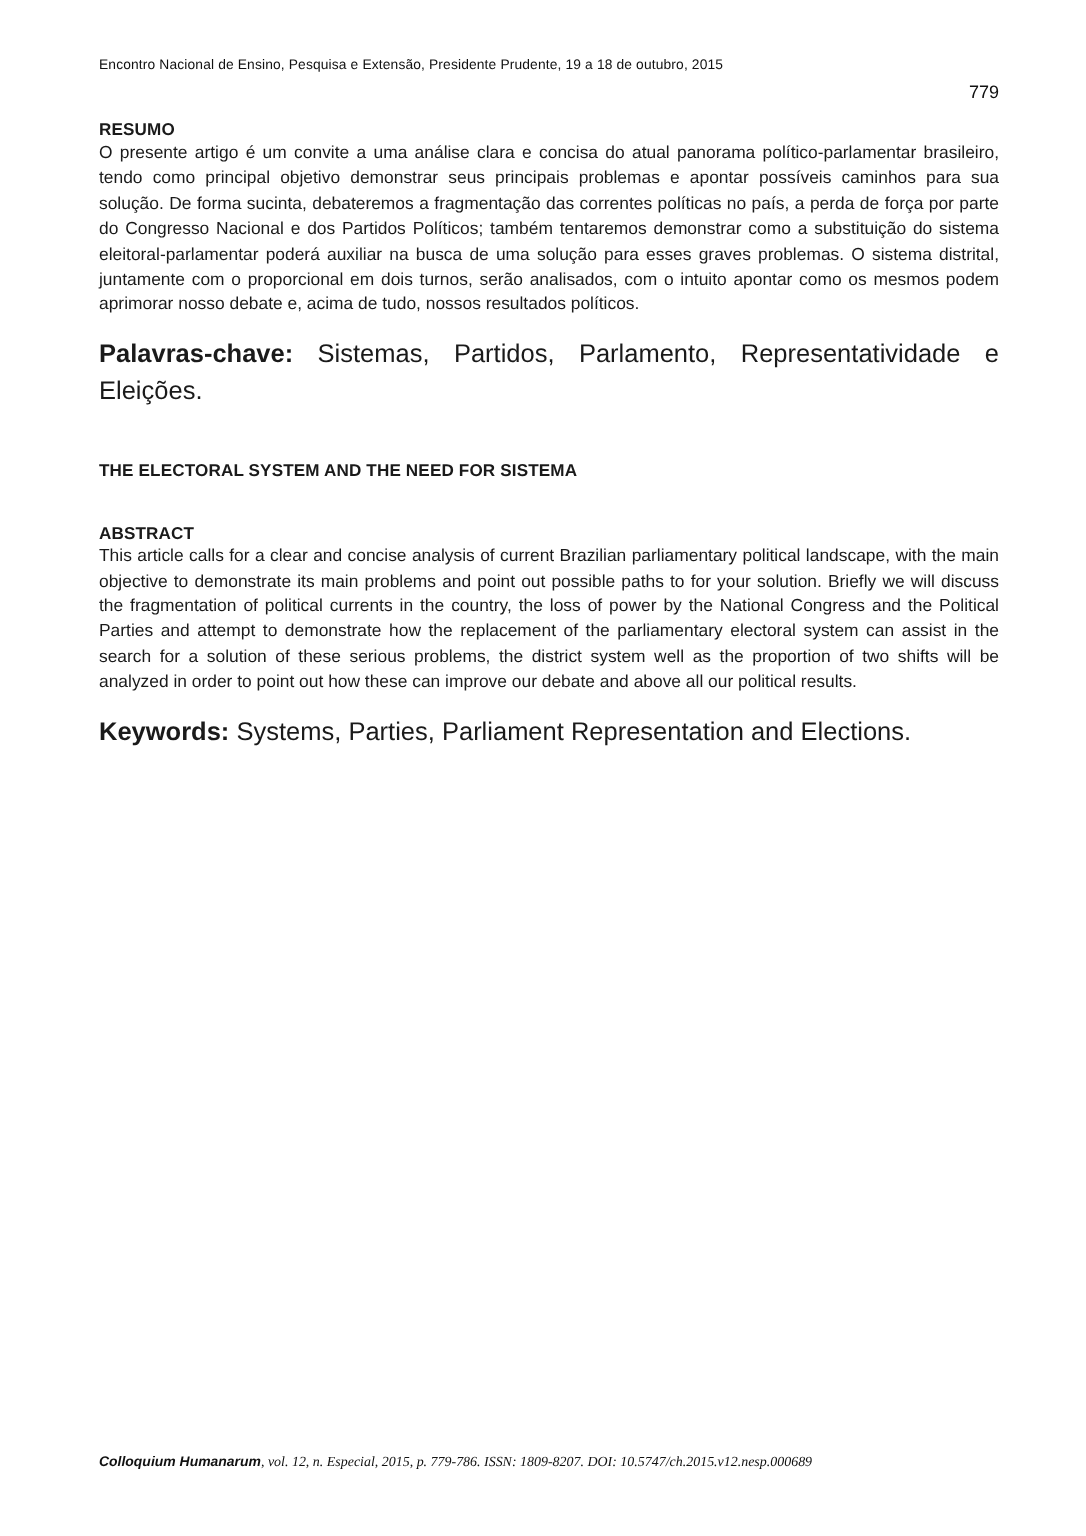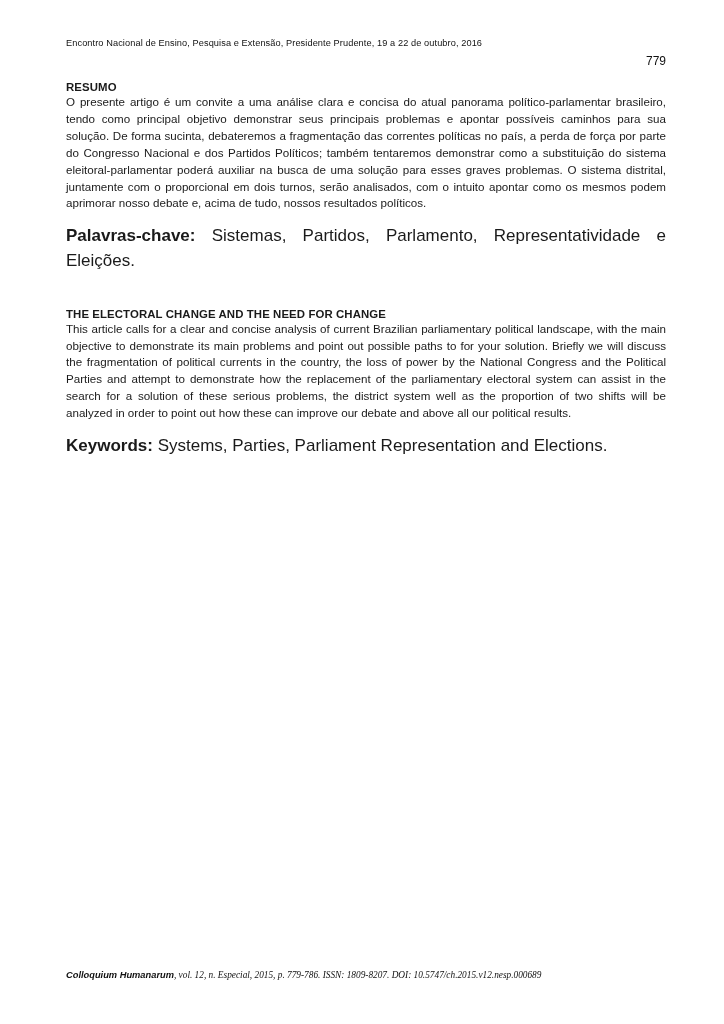--- a/index.html
+++ b/index.html
@@ -127,31 +127,32 @@
 </style>
 </head>
 <body>
 
 <div class="page">
 
   <div class="page-number">779</div>
 
   <div class="content">
 
-    <div class="running-head">Encontro Nacional de Ensino, Pesquisa e Extensão, Presidente Prudente, 19 a 22 de outubro, 2016</div>
+    <div class="running-head">Encontro Nacional de Ensino, Pesquisa e Extensão, Presidente Prudente, 19 a 18 de outubro, 2015</div>
 
 
 
 
     <div class="section-heading abstract-heading-pt">RESUMO</div>
     <p class="body-text">O presente artigo é um convite a uma análise clara e concisa do atual panorama político-parlamentar brasileiro, tendo como principal objetivo demonstrar seus principais problemas e apontar possíveis caminhos para sua solução. De forma sucinta, debateremos a fragmentação das correntes políticas no país, a perda de força por parte do Congresso Nacional e dos Partidos Políticos; também tentaremos demonstrar como a substituição do sistema eleitoral-parlamentar poderá auxiliar na busca de uma solução para esses graves problemas. O sistema distrital, juntamente com o proporcional em dois turnos, serão analisados, com o intuito apontar como os mesmos podem aprimorar nosso debate e, acima de tudo, nossos resultados políticos.</p>
     <p class="keywords"><b>Palavras-chave:</b><span> Sistemas, Partidos, Parlamento, Representatividade e Eleições.</span></p>
 
-    <div class="title-en">THE ELECTORAL CHANGE AND THE NEED FOR CHANGE</div>
+    <div class="title-en">THE ELECTORAL SYSTEM AND THE NEED FOR SISTEMA</div>
 
+    <div class="section-heading abstract-heading-en">ABSTRACT</div>
     <p class="body-text">This article calls for a clear and concise analysis of current Brazilian parliamentary political landscape, with the main objective to demonstrate its main problems and point out possible paths to for your solution. Briefly we will discuss the fragmentation of political currents in the country, the loss of power by the National Congress and the Political Parties and attempt to demonstrate how the replacement of the parliamentary electoral system can assist in the search for a solution of these serious problems, the district system well as the proportion of two shifts will be analyzed in order to point out how these can improve our debate and above all our political results.</p>
     <p class="keywords"><b>Keywords:</b><span> Systems, Parties, Parliament Representation and Elections.</span></p>
 
   </div>
 
   <div class="footer">
     <b>Colloquium Humanarum</b><span class="ital">, vol. 12, n. Especial, 2015, p. 779-786. ISSN: 1809-8207. DOI: 10.5747/ch.2015.v12.nesp.000689</span>
   </div>
 
 </div>

